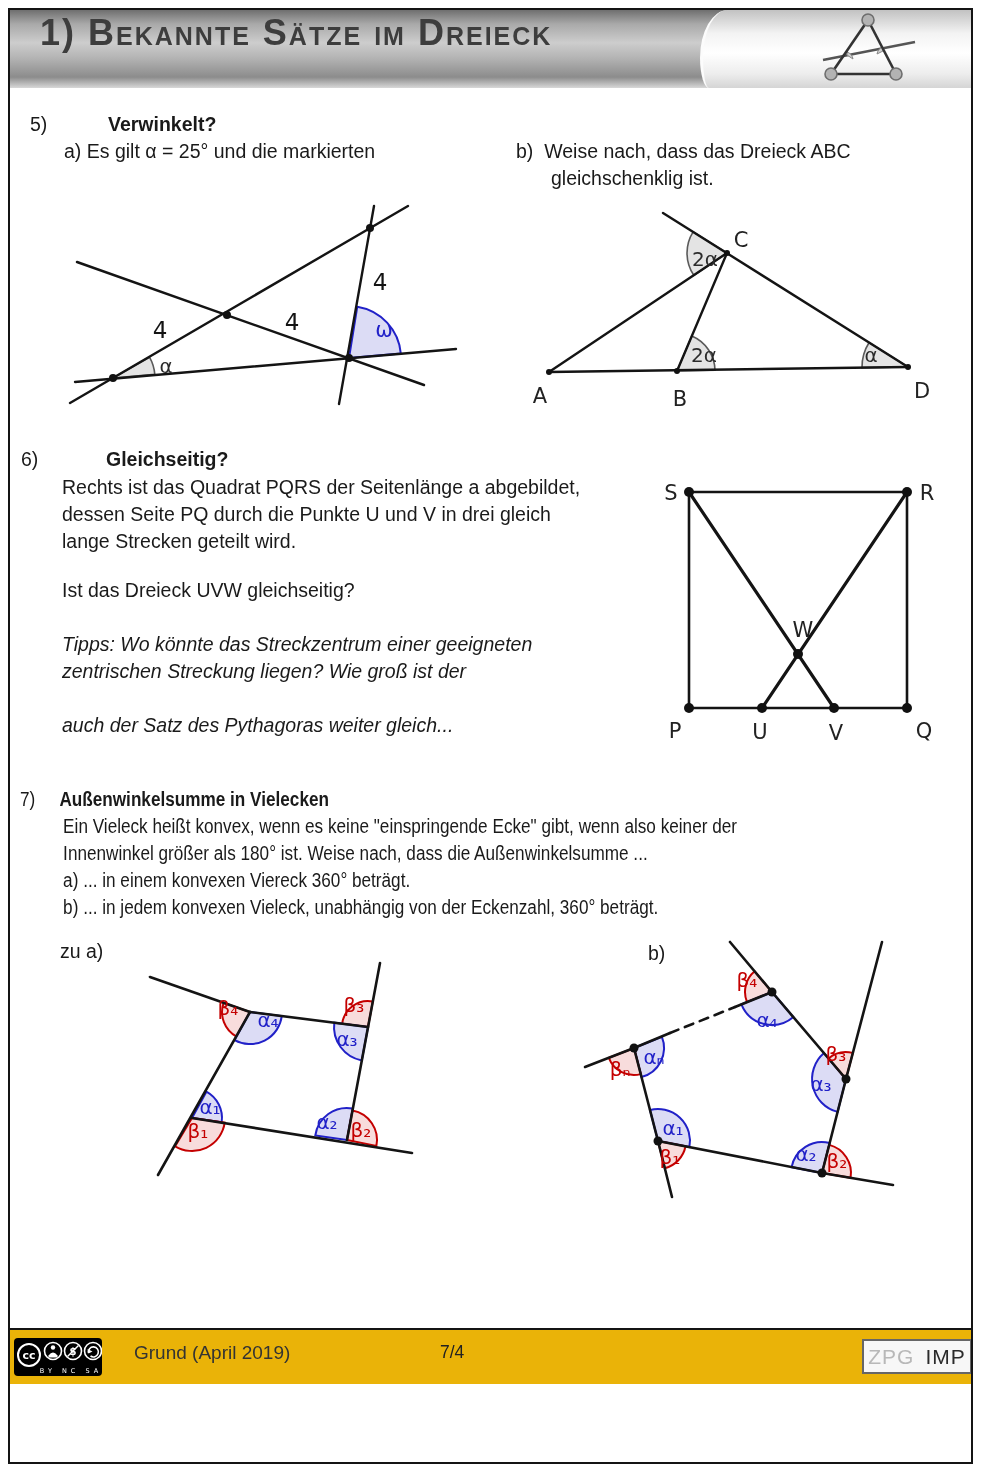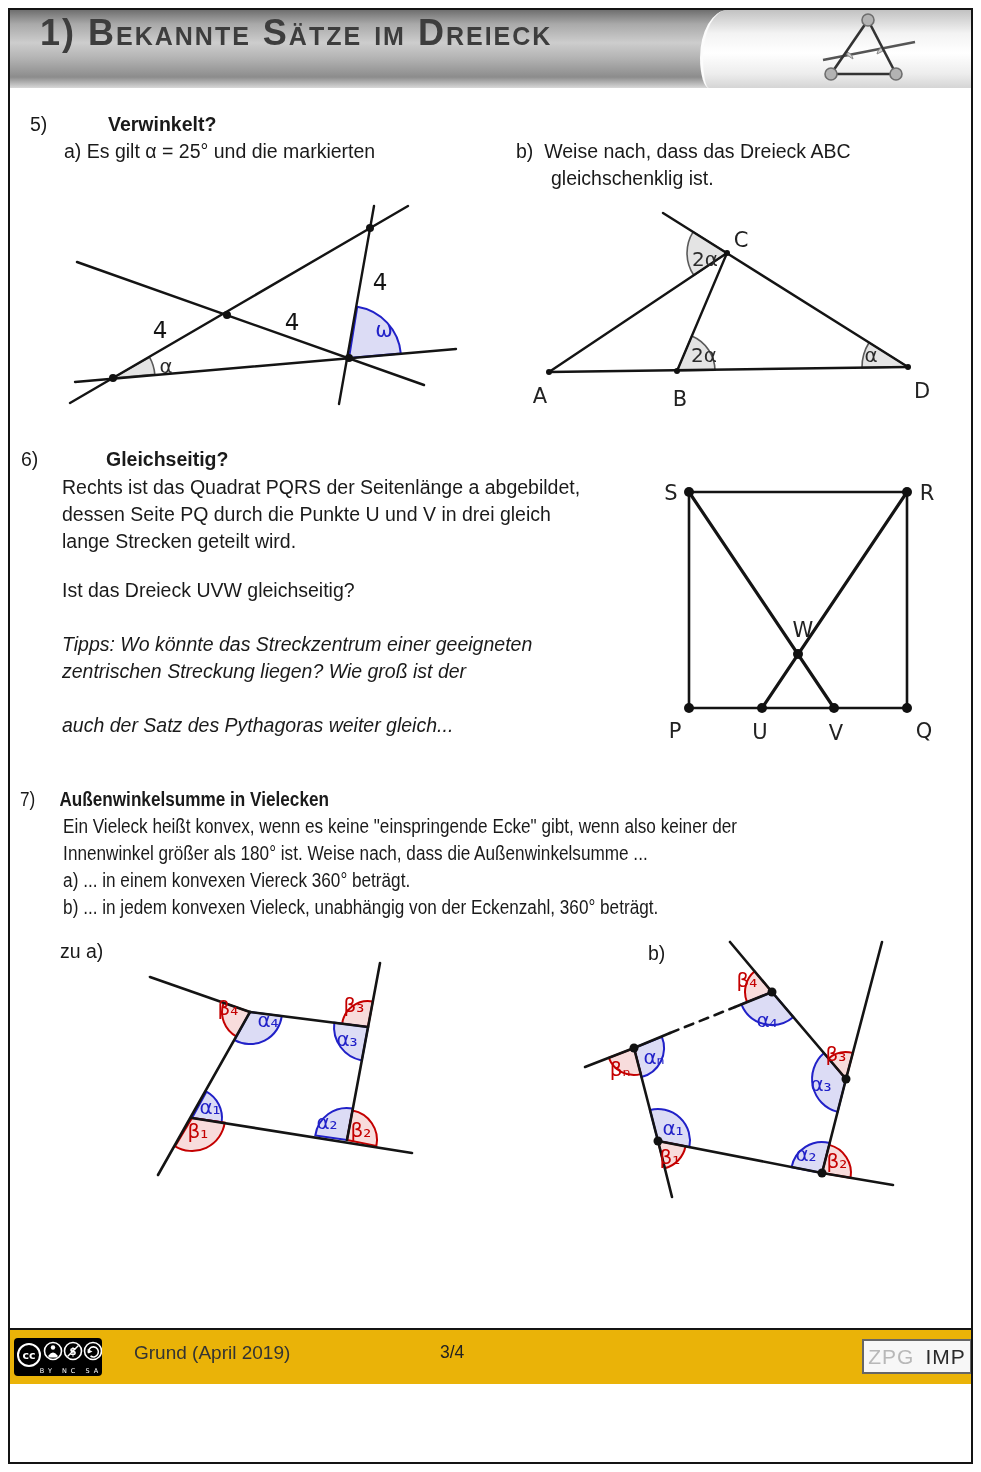--- a/index.html
+++ b/index.html
@@ -233,19 +233,19 @@
       <path d="M34.5,17.5 q4.5,-6 9,0 v2 h-9 Z" fill="#fff"></path>
       <circle cx="59" cy="13" r="8.5" fill="none" stroke="#fff" stroke-width="1.6"></circle>
       <text x="59" y="17" text-anchor="middle" font-size="10" font-weight="bold" fill="#fff">$</text>
       <line x1="53.5" y1="18.5" x2="64.5" y2="7.5" stroke="#fff" stroke-width="1.5"></line>
       <circle cx="79" cy="13" r="8.5" fill="none" stroke="#fff" stroke-width="1.6"></circle>
       <path d="M74.5,15 a5,5 0 1 1 2,3" fill="none" stroke="#fff" stroke-width="1.6"></path>
       <path d="M73.5,11 l1,4.5 4,-2 Z" fill="#fff"></path>
       <text x="57" y="34.5" text-anchor="middle" font-size="6.5" letter-spacing="4" fill="#fff">BY NC SA</text>
     </svg>
     <span class="ftr-credit">Grund (April 2019)</span>
-    <span class="ftr-page">3/4</span>
+    <span class="ftr-page">7/4</span>
     <div class="zpg-box">
       <span class="zpg-gray">ZPG</span>
       <span class="zpg-dark">IMP</span>
     </div>
   </div>
 </div>
 
 </body></html>

